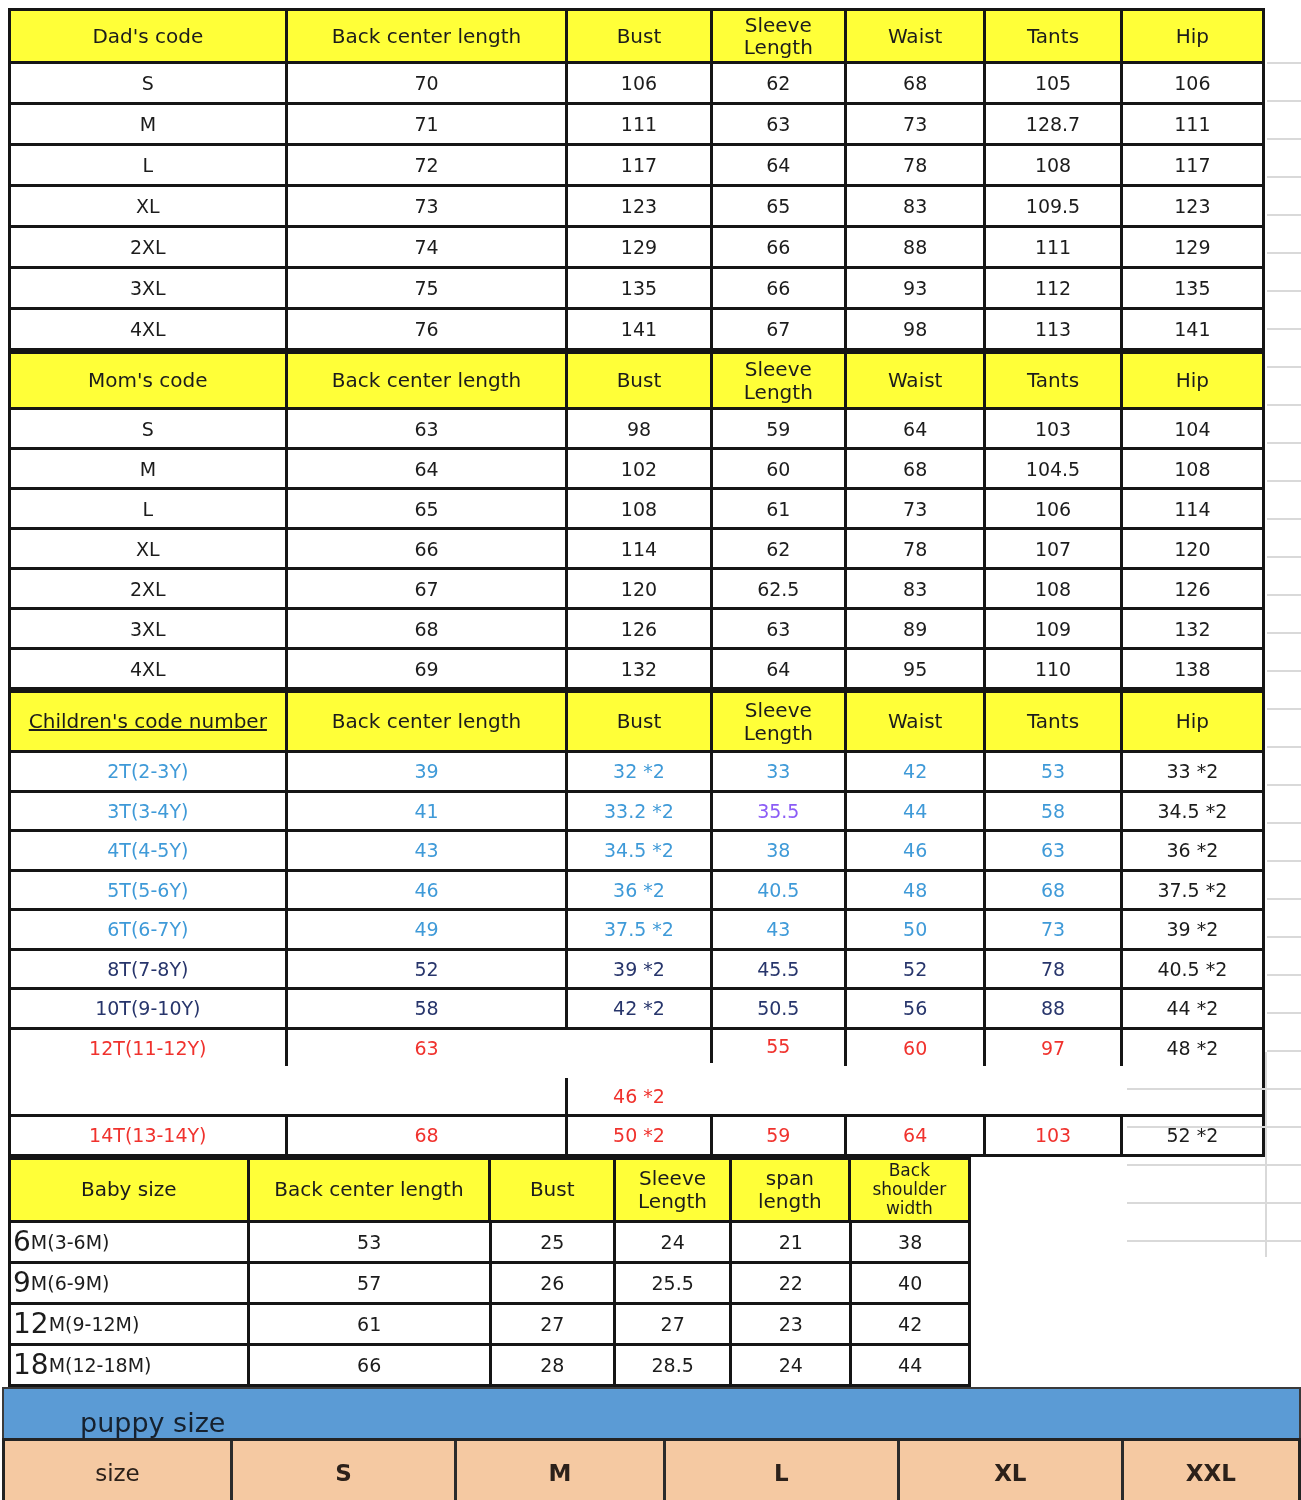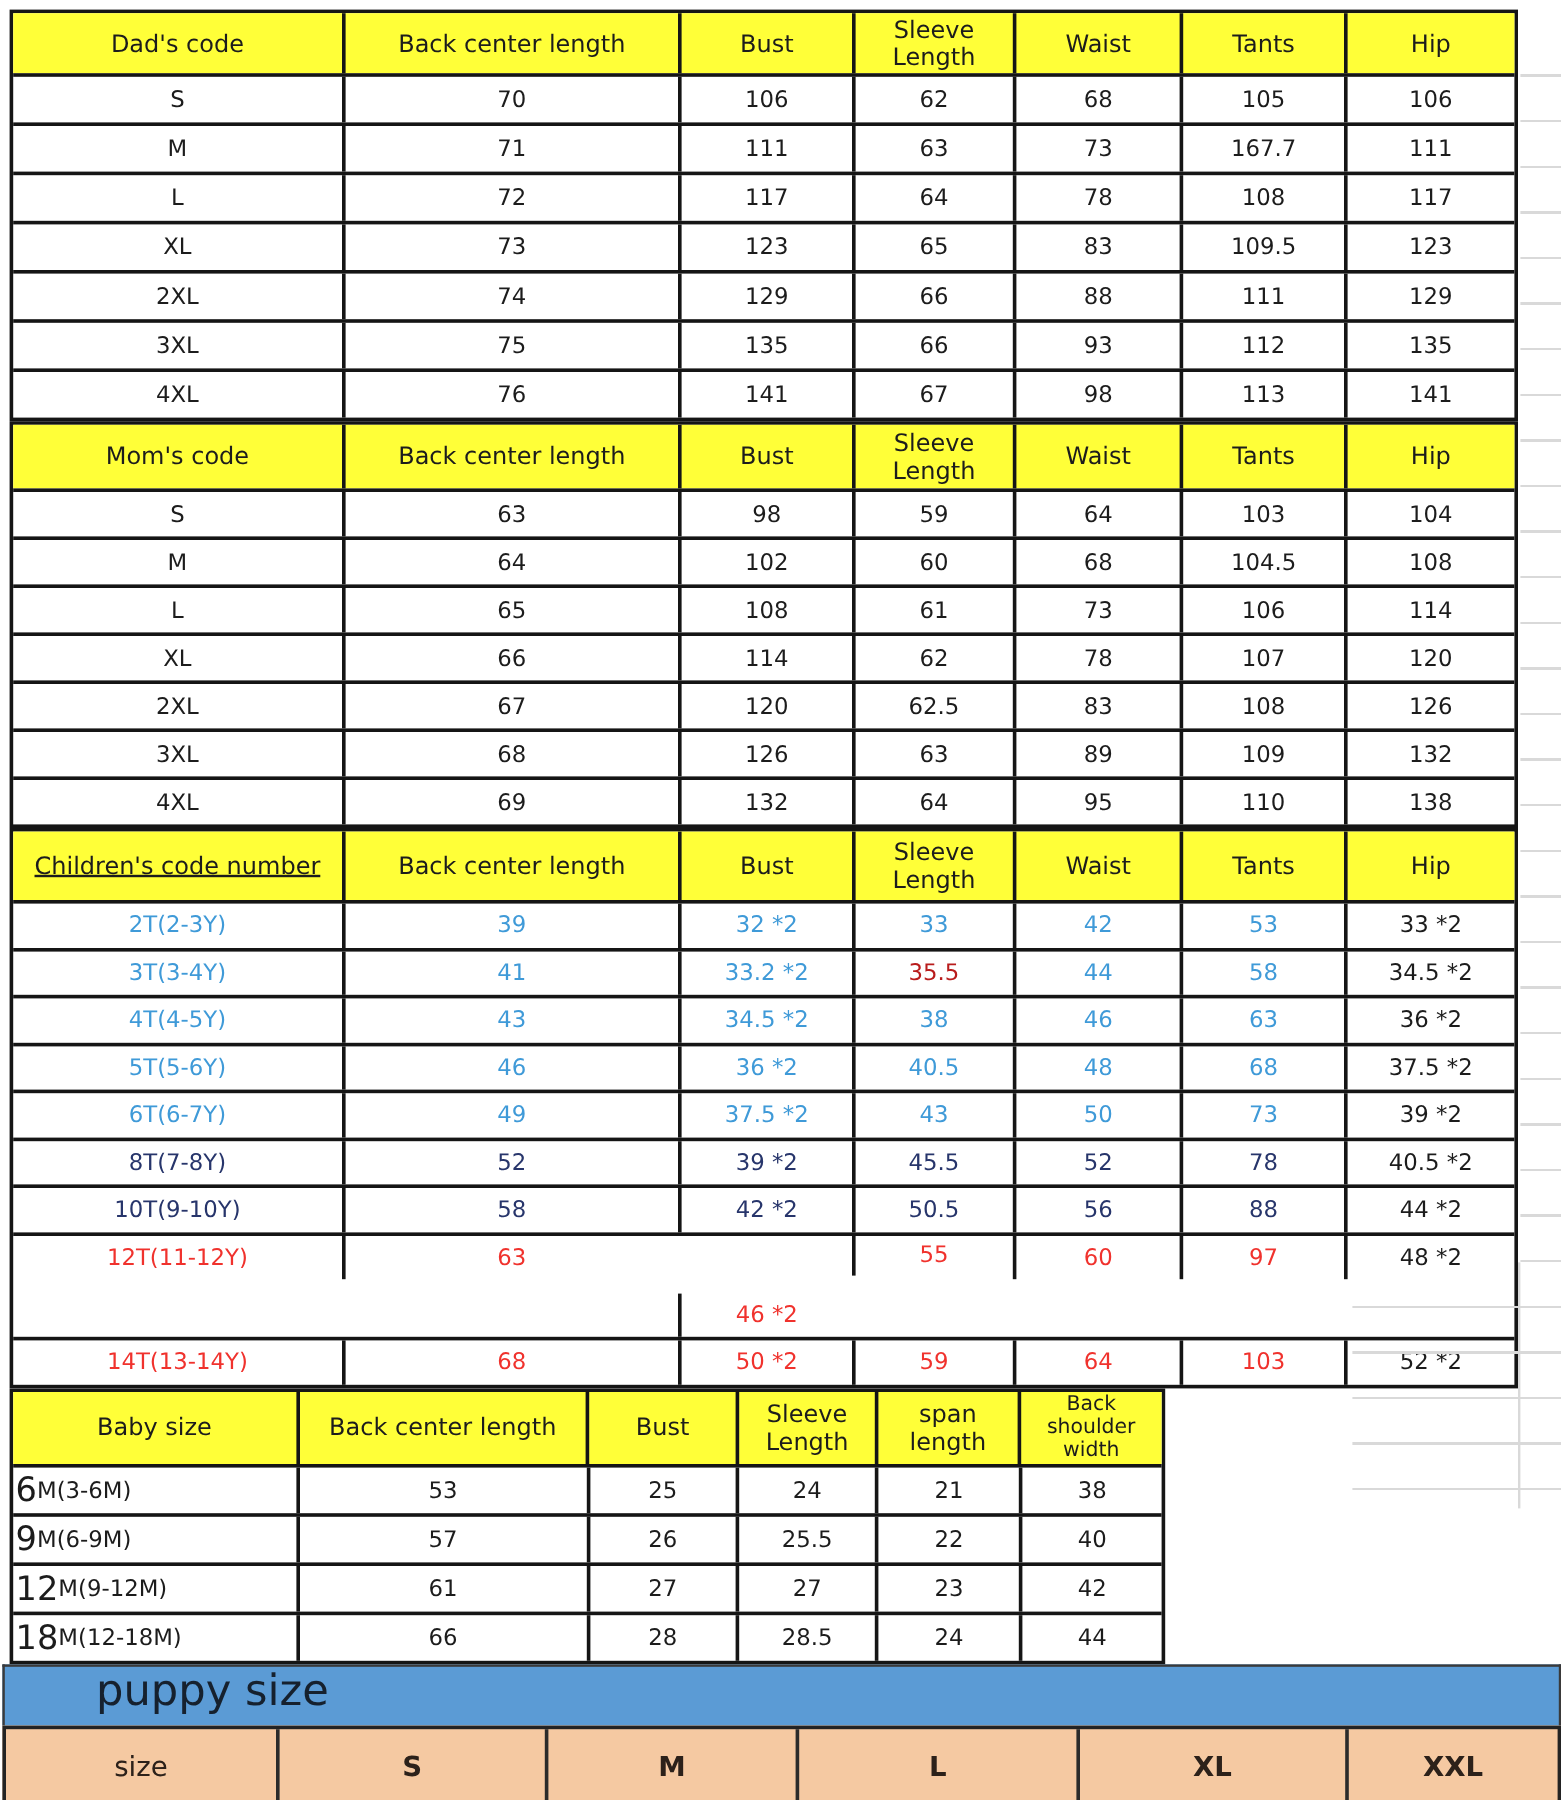--- a/index.html
+++ b/index.html
@@ -31,22 +31,22 @@
     overflow: hidden;
   }
   .c + .c { border-left: 3px solid #151515; }
   .c .pre { font-size: 28px; line-height: 1; }
   .left-label { justify-content: flex-start; text-align: left; padding-left: 2px; }
 
   .puppy-bar {
     margin-top: 0; width: 1299px; height: 51px;
     background: #5b9bd5;
     border: 2px solid #3a3a3a; border-bottom: none;
-    display: flex; align-items: flex-start;
-    color: #16212e; font-size: 36px;
+    display: flex; align-items: flex-end;
+    color: #16212e; font-size: 27px;
     padding-left: 76px;
   }
   .tbl.puppy {
     margin-left: 0; width: 1299px;
     background: #f5c9a2;
     border: 3px solid #232323;
     color: #2c211a;
   }
   .tbl.puppy .row + .row { border-top: 3px solid #2b2b2b; }
   .tbl.puppy .c { font-size: 23px; }
@@ -85,21 +85,21 @@
         <div class="c" style="width: 140px; height: 38px;">68</div>
         <div class="c" style="width: 137px; height: 38px;">105</div>
         <div class="c" style="width: 143px; height: 38px;">106</div>
       </div>
       <div class="row">
         <div class="c" style="width: 275px; height: 38px;">M</div>
         <div class="c" style="width: 282px; height: 38px;">71</div>
         <div class="c" style="width: 145px; height: 38px;">111</div>
         <div class="c" style="width: 135px; height: 38px;">63</div>
         <div class="c" style="width: 140px; height: 38px;">73</div>
-        <div class="c" style="width: 137px; height: 38px;">167.7</div>
+        <div class="c" style="width: 137px; height: 38px;">128.7</div>
         <div class="c" style="width: 143px; height: 38px;">111</div>
       </div>
       <div class="row">
         <div class="c" style="width: 275px; height: 38px;">L</div>
         <div class="c" style="width: 282px; height: 38px;">72</div>
         <div class="c" style="width: 145px; height: 38px;">117</div>
         <div class="c" style="width: 135px; height: 38px;">64</div>
         <div class="c" style="width: 140px; height: 38px;">78</div>
         <div class="c" style="width: 137px; height: 38px;">108</div>
         <div class="c" style="width: 143px; height: 38px;">117</div>
@@ -233,21 +233,21 @@
         <div class="c" style="width: 145px; height: 36.5px; color: rgb(63, 154, 216);">32 *2</div>
         <div class="c" style="width: 135px; height: 36.5px; color: rgb(63, 154, 216);">33</div>
         <div class="c" style="width: 140px; height: 36.5px; color: rgb(63, 154, 216);">42</div>
         <div class="c" style="width: 137px; height: 36.5px; color: rgb(63, 154, 216);">53</div>
         <div class="c" style="width: 143px; height: 36.5px; color: rgb(28, 28, 28);">33 *2</div>
       </div>
       <div class="row">
         <div class="c" style="width: 275px; height: 36.5px; color: rgb(63, 154, 216);">3T(3-4Y)</div>
         <div class="c" style="width: 282px; height: 36.5px; color: rgb(63, 154, 216);">41</div>
         <div class="c" style="width: 145px; height: 36.5px; color: rgb(63, 154, 216);">33.2 *2</div>
-        <div class="c" style="width: 135px; height: 36.5px; color: #b91c1c;">35.5</div>
+        <div class="c" style="width: 135px; height: 36.5px; color: #8b5cf6;">35.5</div>
         <div class="c" style="width: 140px; height: 36.5px; color: rgb(63, 154, 216);">44</div>
         <div class="c" style="width: 137px; height: 36.5px; color: rgb(63, 154, 216);">58</div>
         <div class="c" style="width: 143px; height: 36.5px; color: rgb(28, 28, 28);">34.5 *2</div>
       </div>
       <div class="row">
         <div class="c" style="width: 275px; height: 36.5px; color: rgb(63, 154, 216);">4T(4-5Y)</div>
         <div class="c" style="width: 282px; height: 36.5px; color: rgb(63, 154, 216);">43</div>
         <div class="c" style="width: 145px; height: 36.5px; color: rgb(63, 154, 216);">34.5 *2</div>
         <div class="c" style="width: 135px; height: 36.5px; color: rgb(63, 154, 216);">38</div>
         <div class="c" style="width: 140px; height: 36.5px; color: rgb(63, 154, 216);">46</div>

